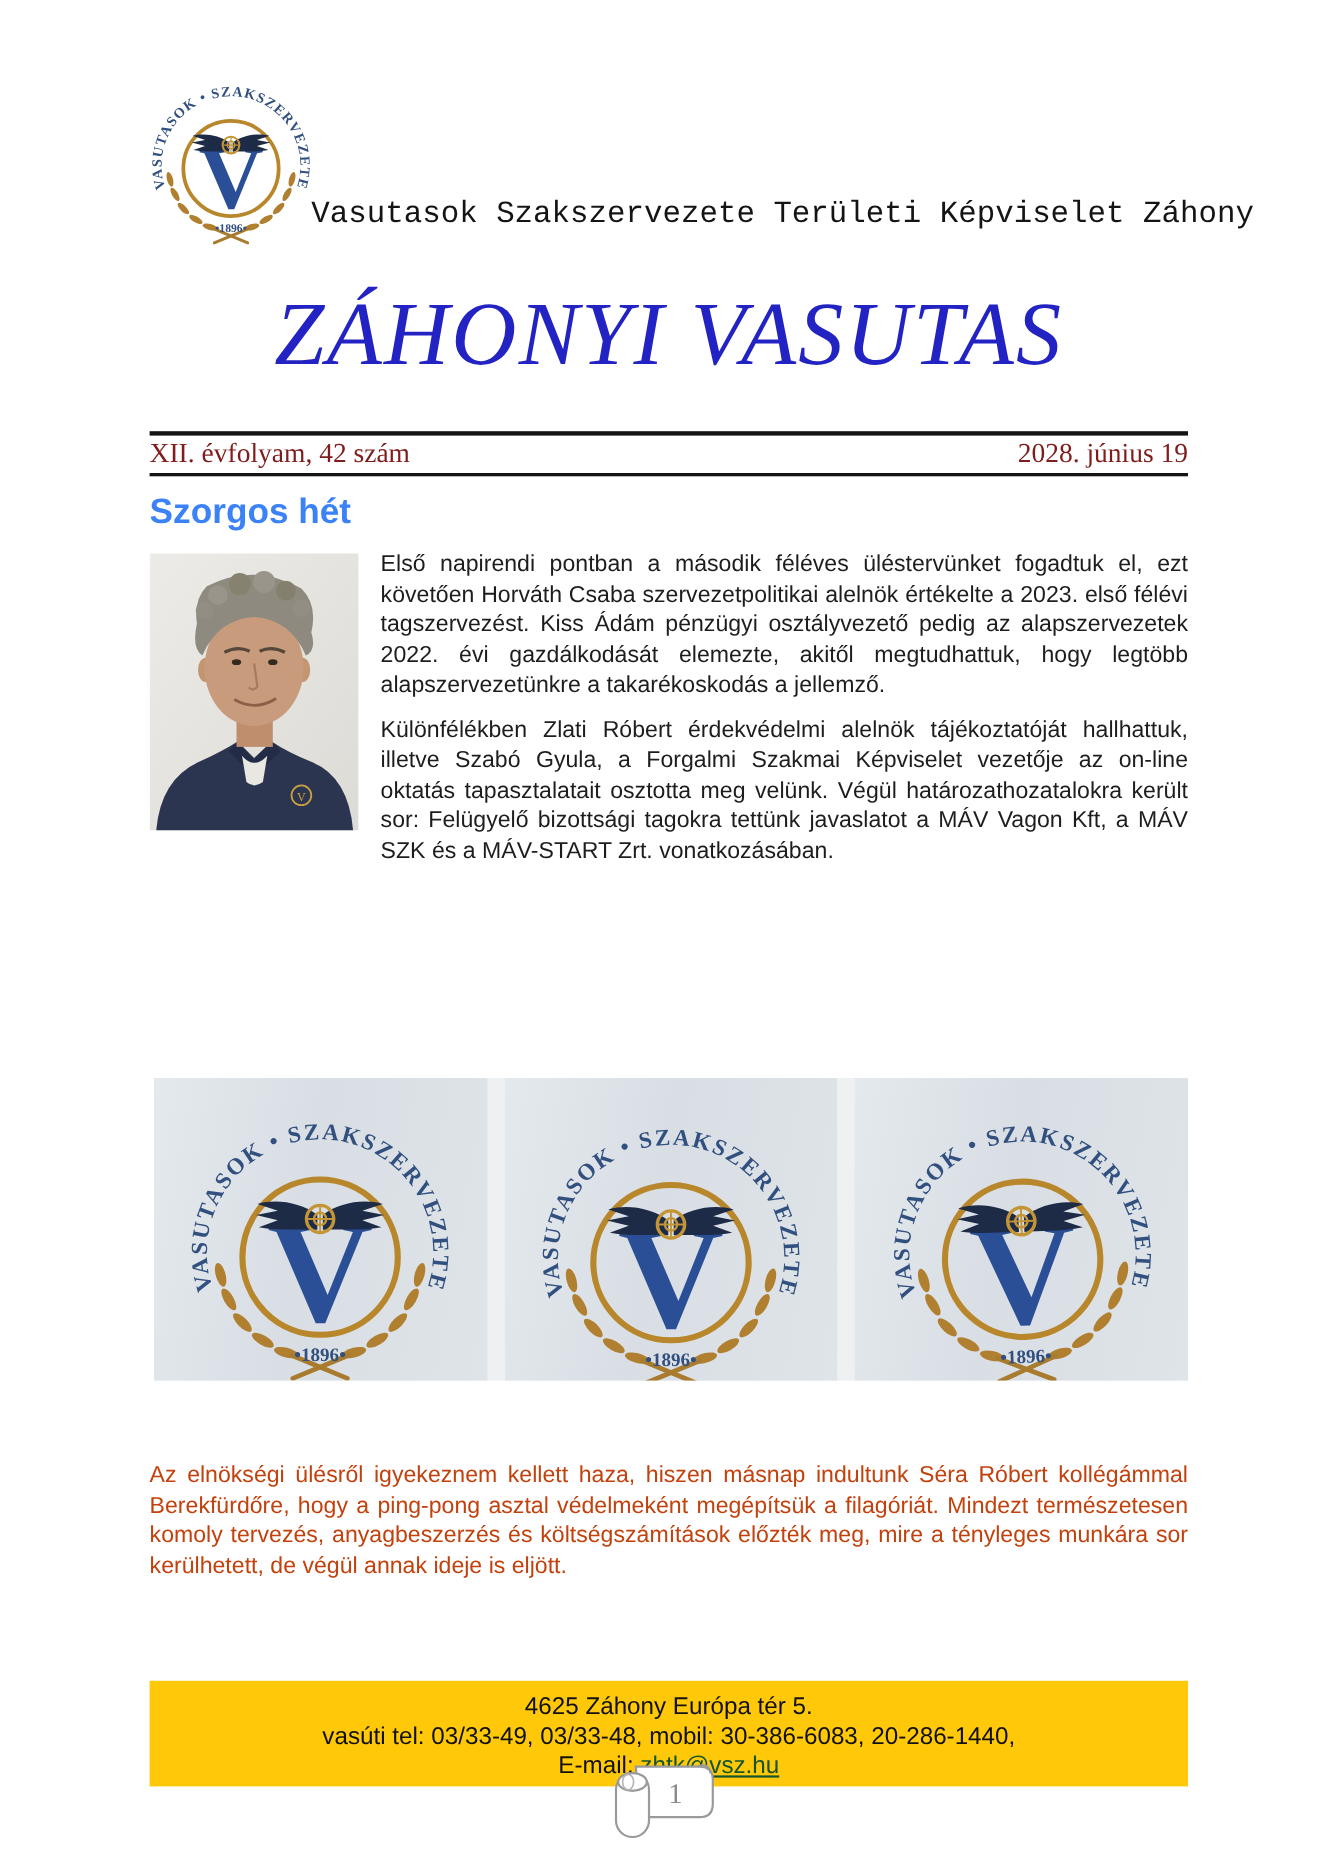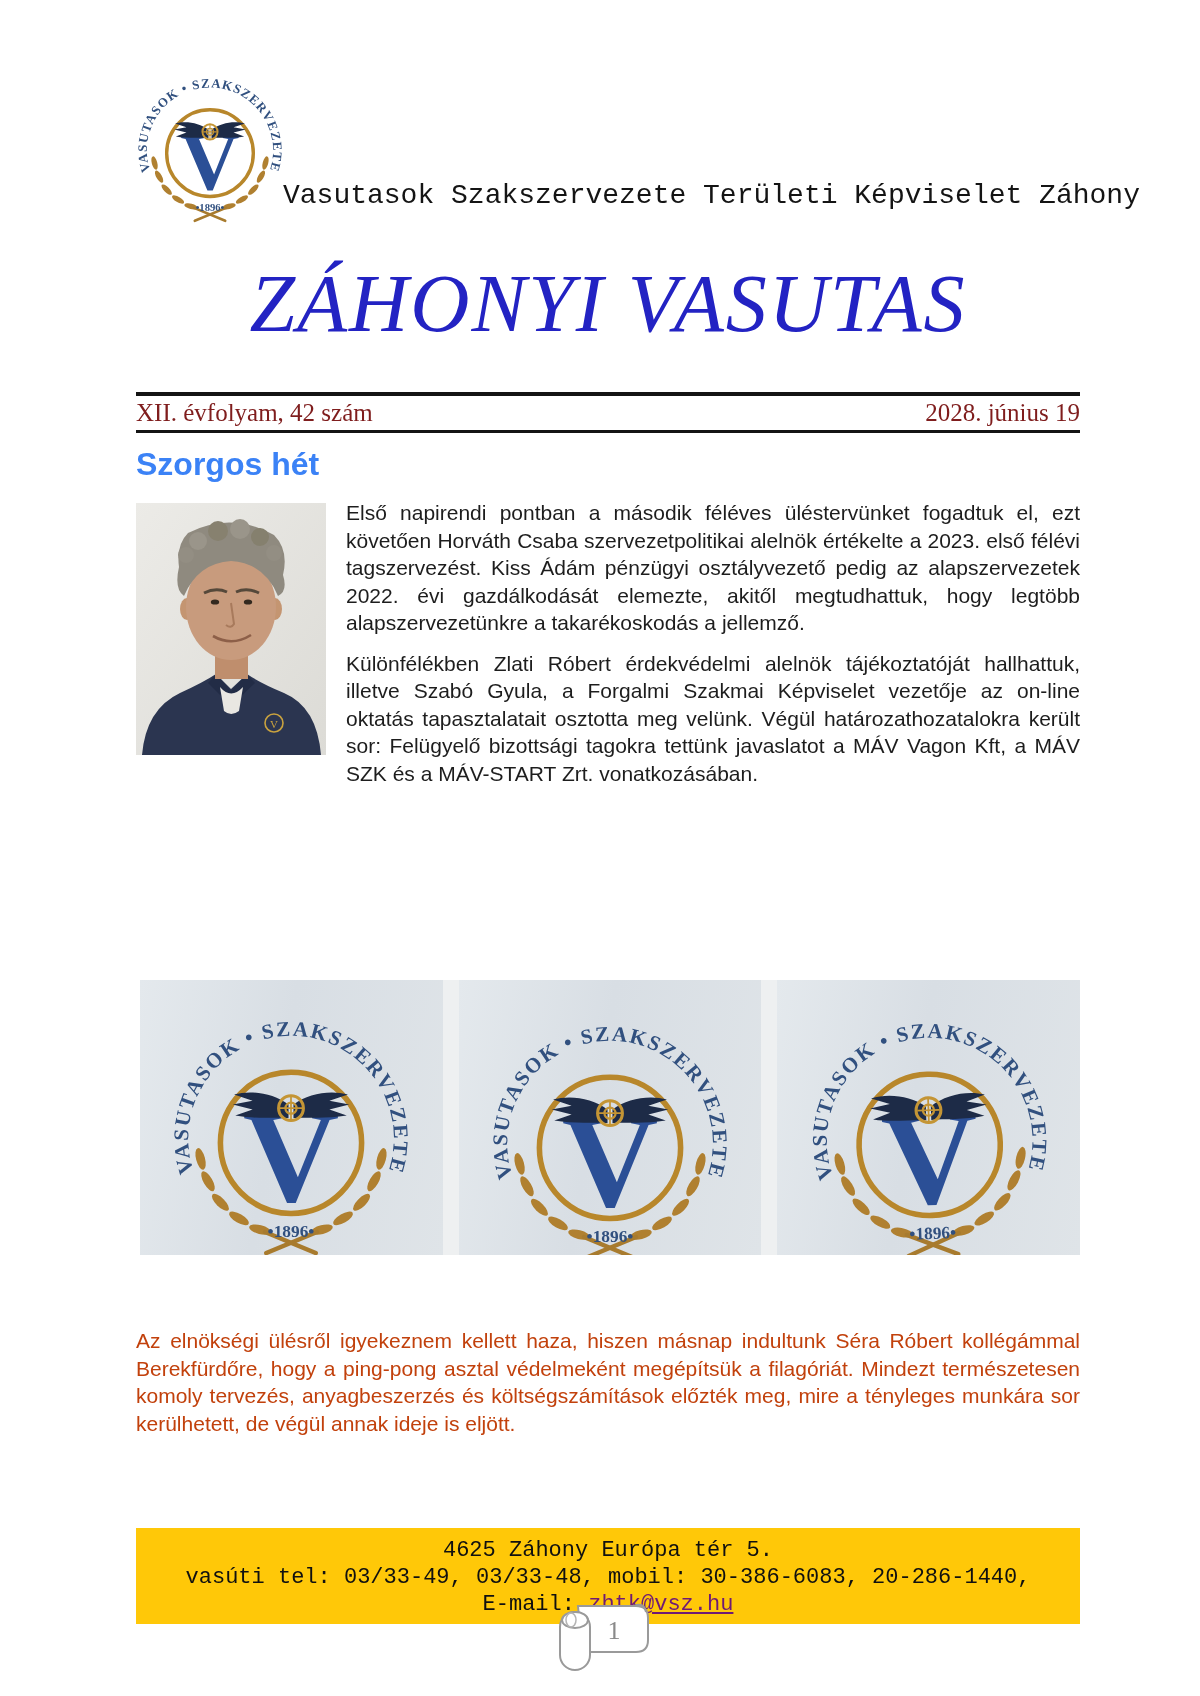--- a/index.html
+++ b/index.html
@@ -58,24 +58,24 @@
   .flag:nth-child(2) svg.emblem-use{transform:translateY(5px);}
   .flag:nth-child(3) svg.emblem-use{transform:rotate(-2deg) translateY(2px);}
 
   
   .closing{left:136px;top:1306px;width:944px;font-size:21px;line-height:27.5px;
     text-align:justify;color:#c2410c;}
 
   
   .footer-bar{
     left:136px;top:1528px;width:944px;height:96px;background:#ffc808;
-    text-align:center;font-family:Liberation Mono, monospace;font-size:22px;
+    text-align:center;font-family:Liberation Sans, sans-serif;font-size:22px;
     line-height:27px;color:#101010;padding-top:9px;box-sizing:border-box;
   }
-  .footer-bar a{color:#701a75;text-decoration:underline;cursor:pointer;text-align:center;}
+  .footer-bar a{color:#14532d;text-decoration:underline;cursor:pointer;text-align:center;}
 
   
   .page-scroll{left:548px;top:1598px;width:104px;height:82px;}
 </style>
 </head>
 <body>
 
 <svg width="0" height="0" style="position:absolute" aria-hidden="true">
   <defs>
     <path id="ring-text-path" d="M 22,150 A 83,83 0 1 1 178,150" fill="none"></path>

